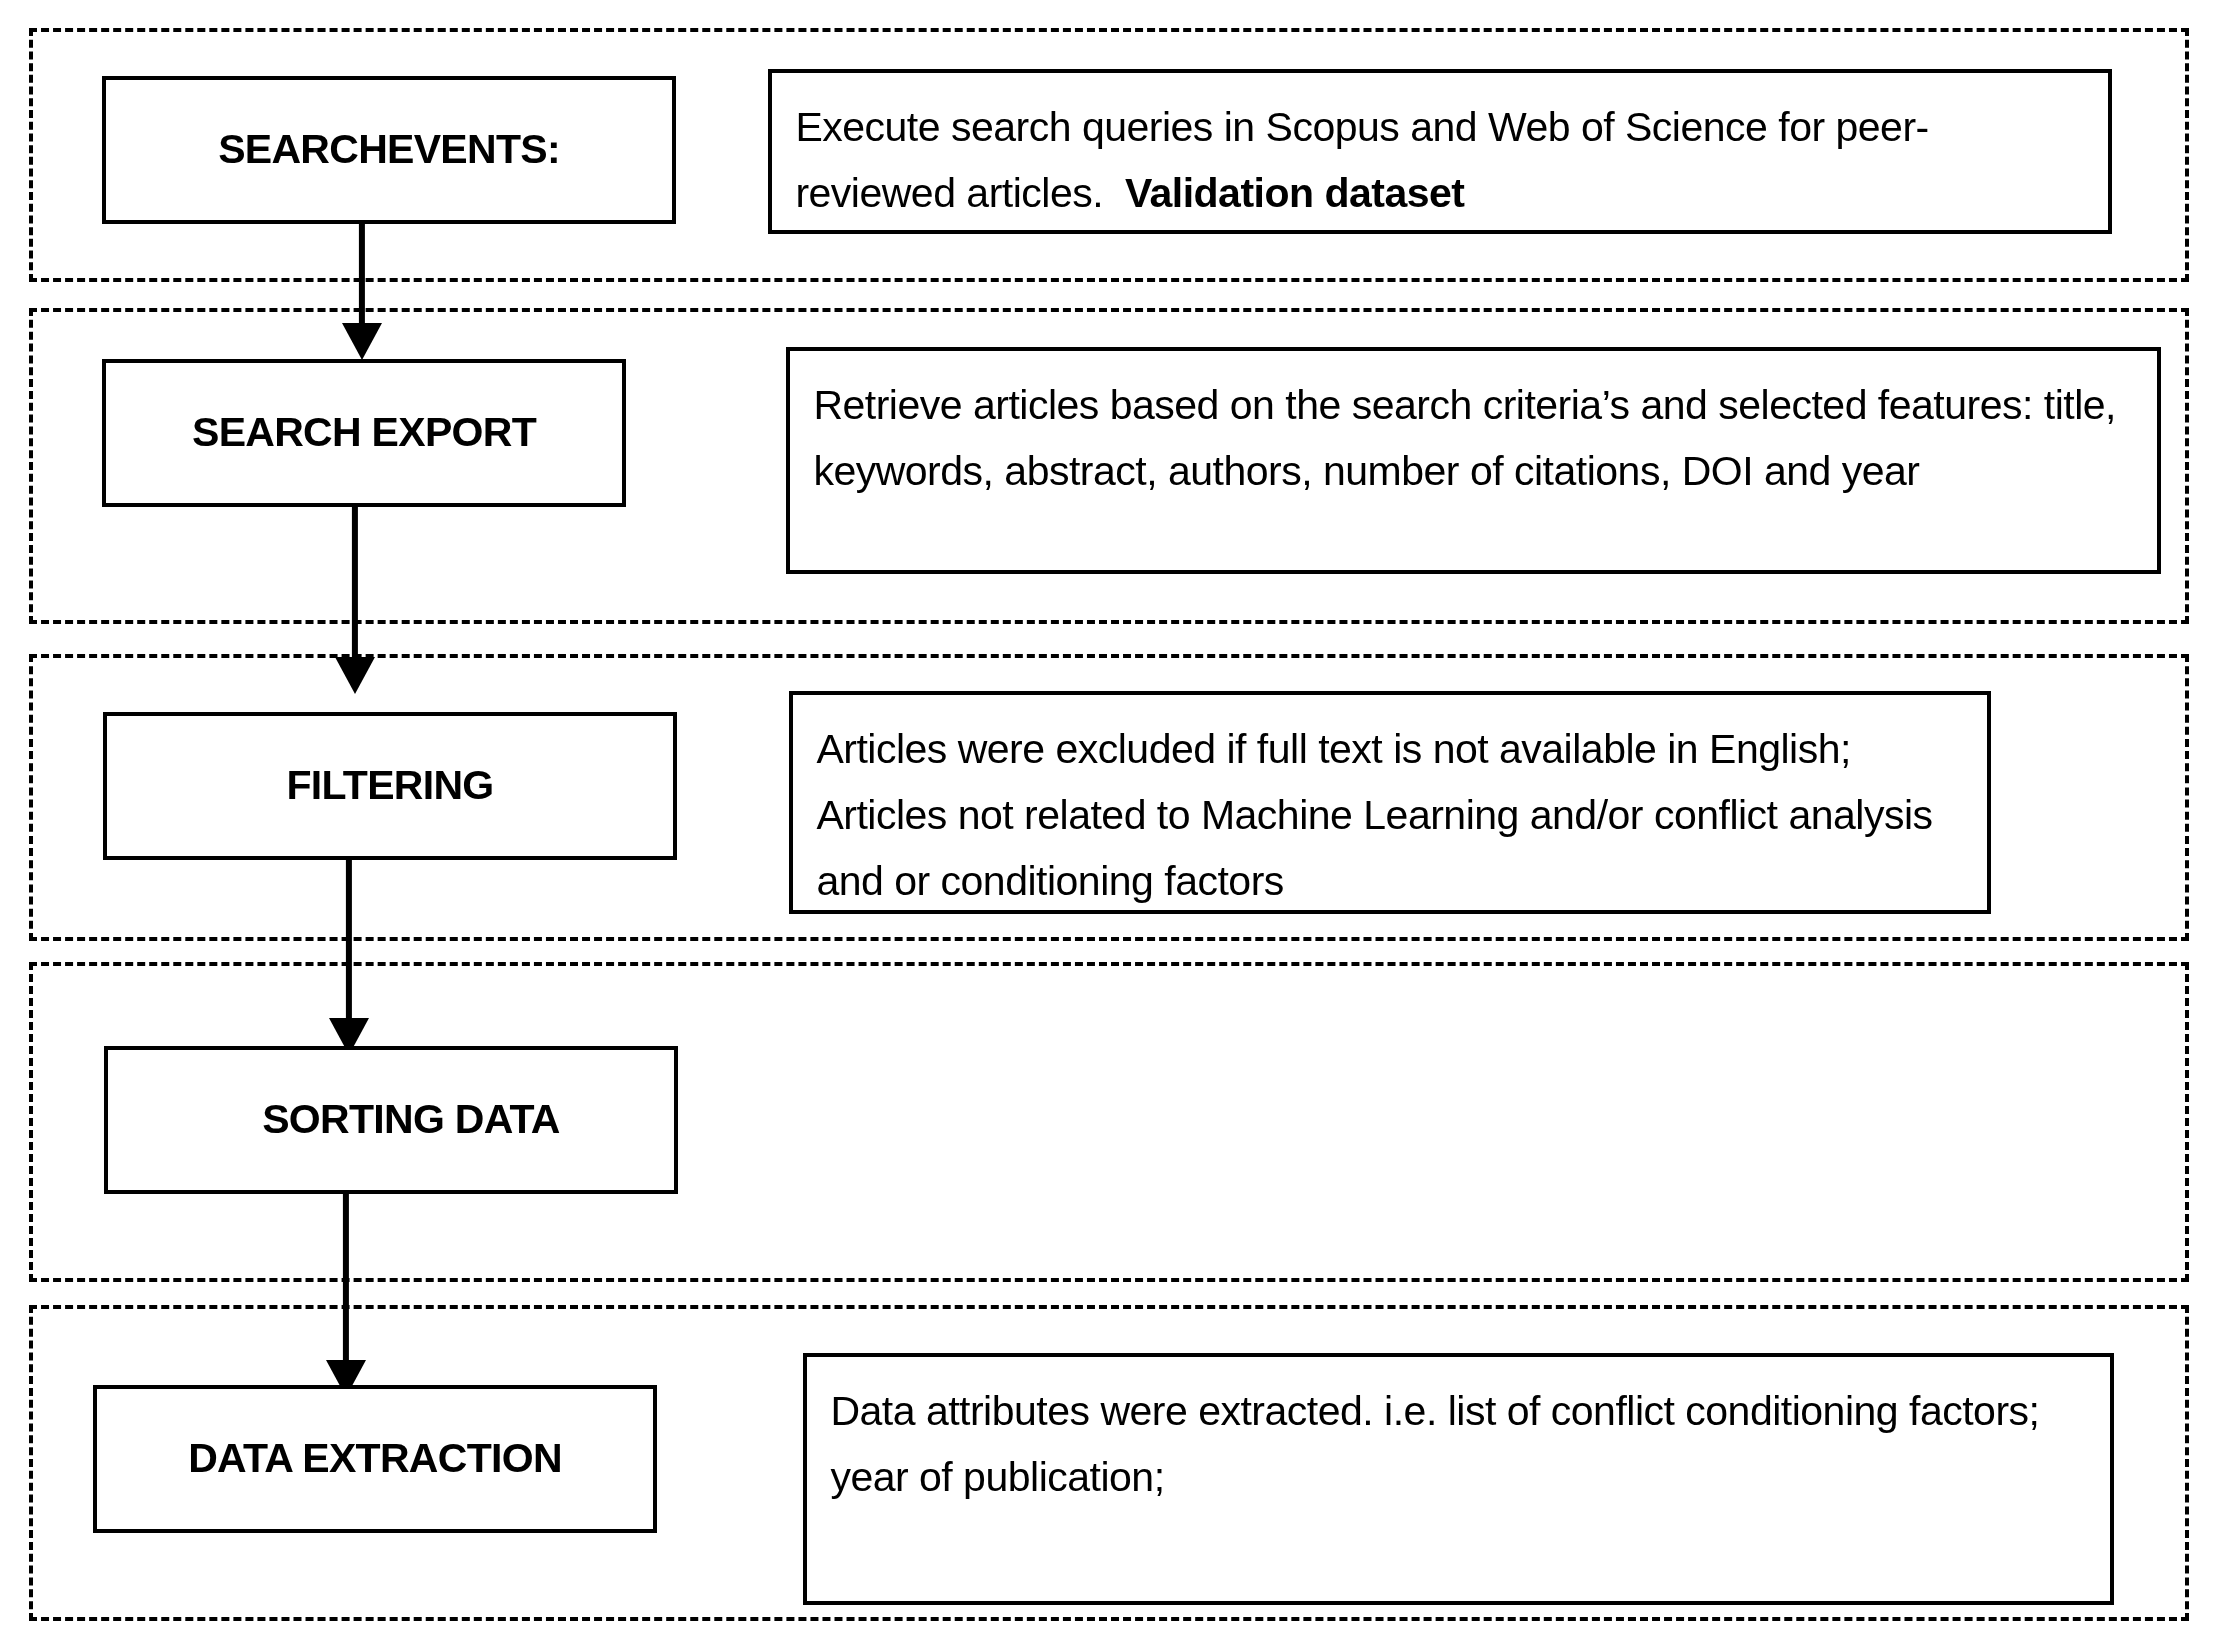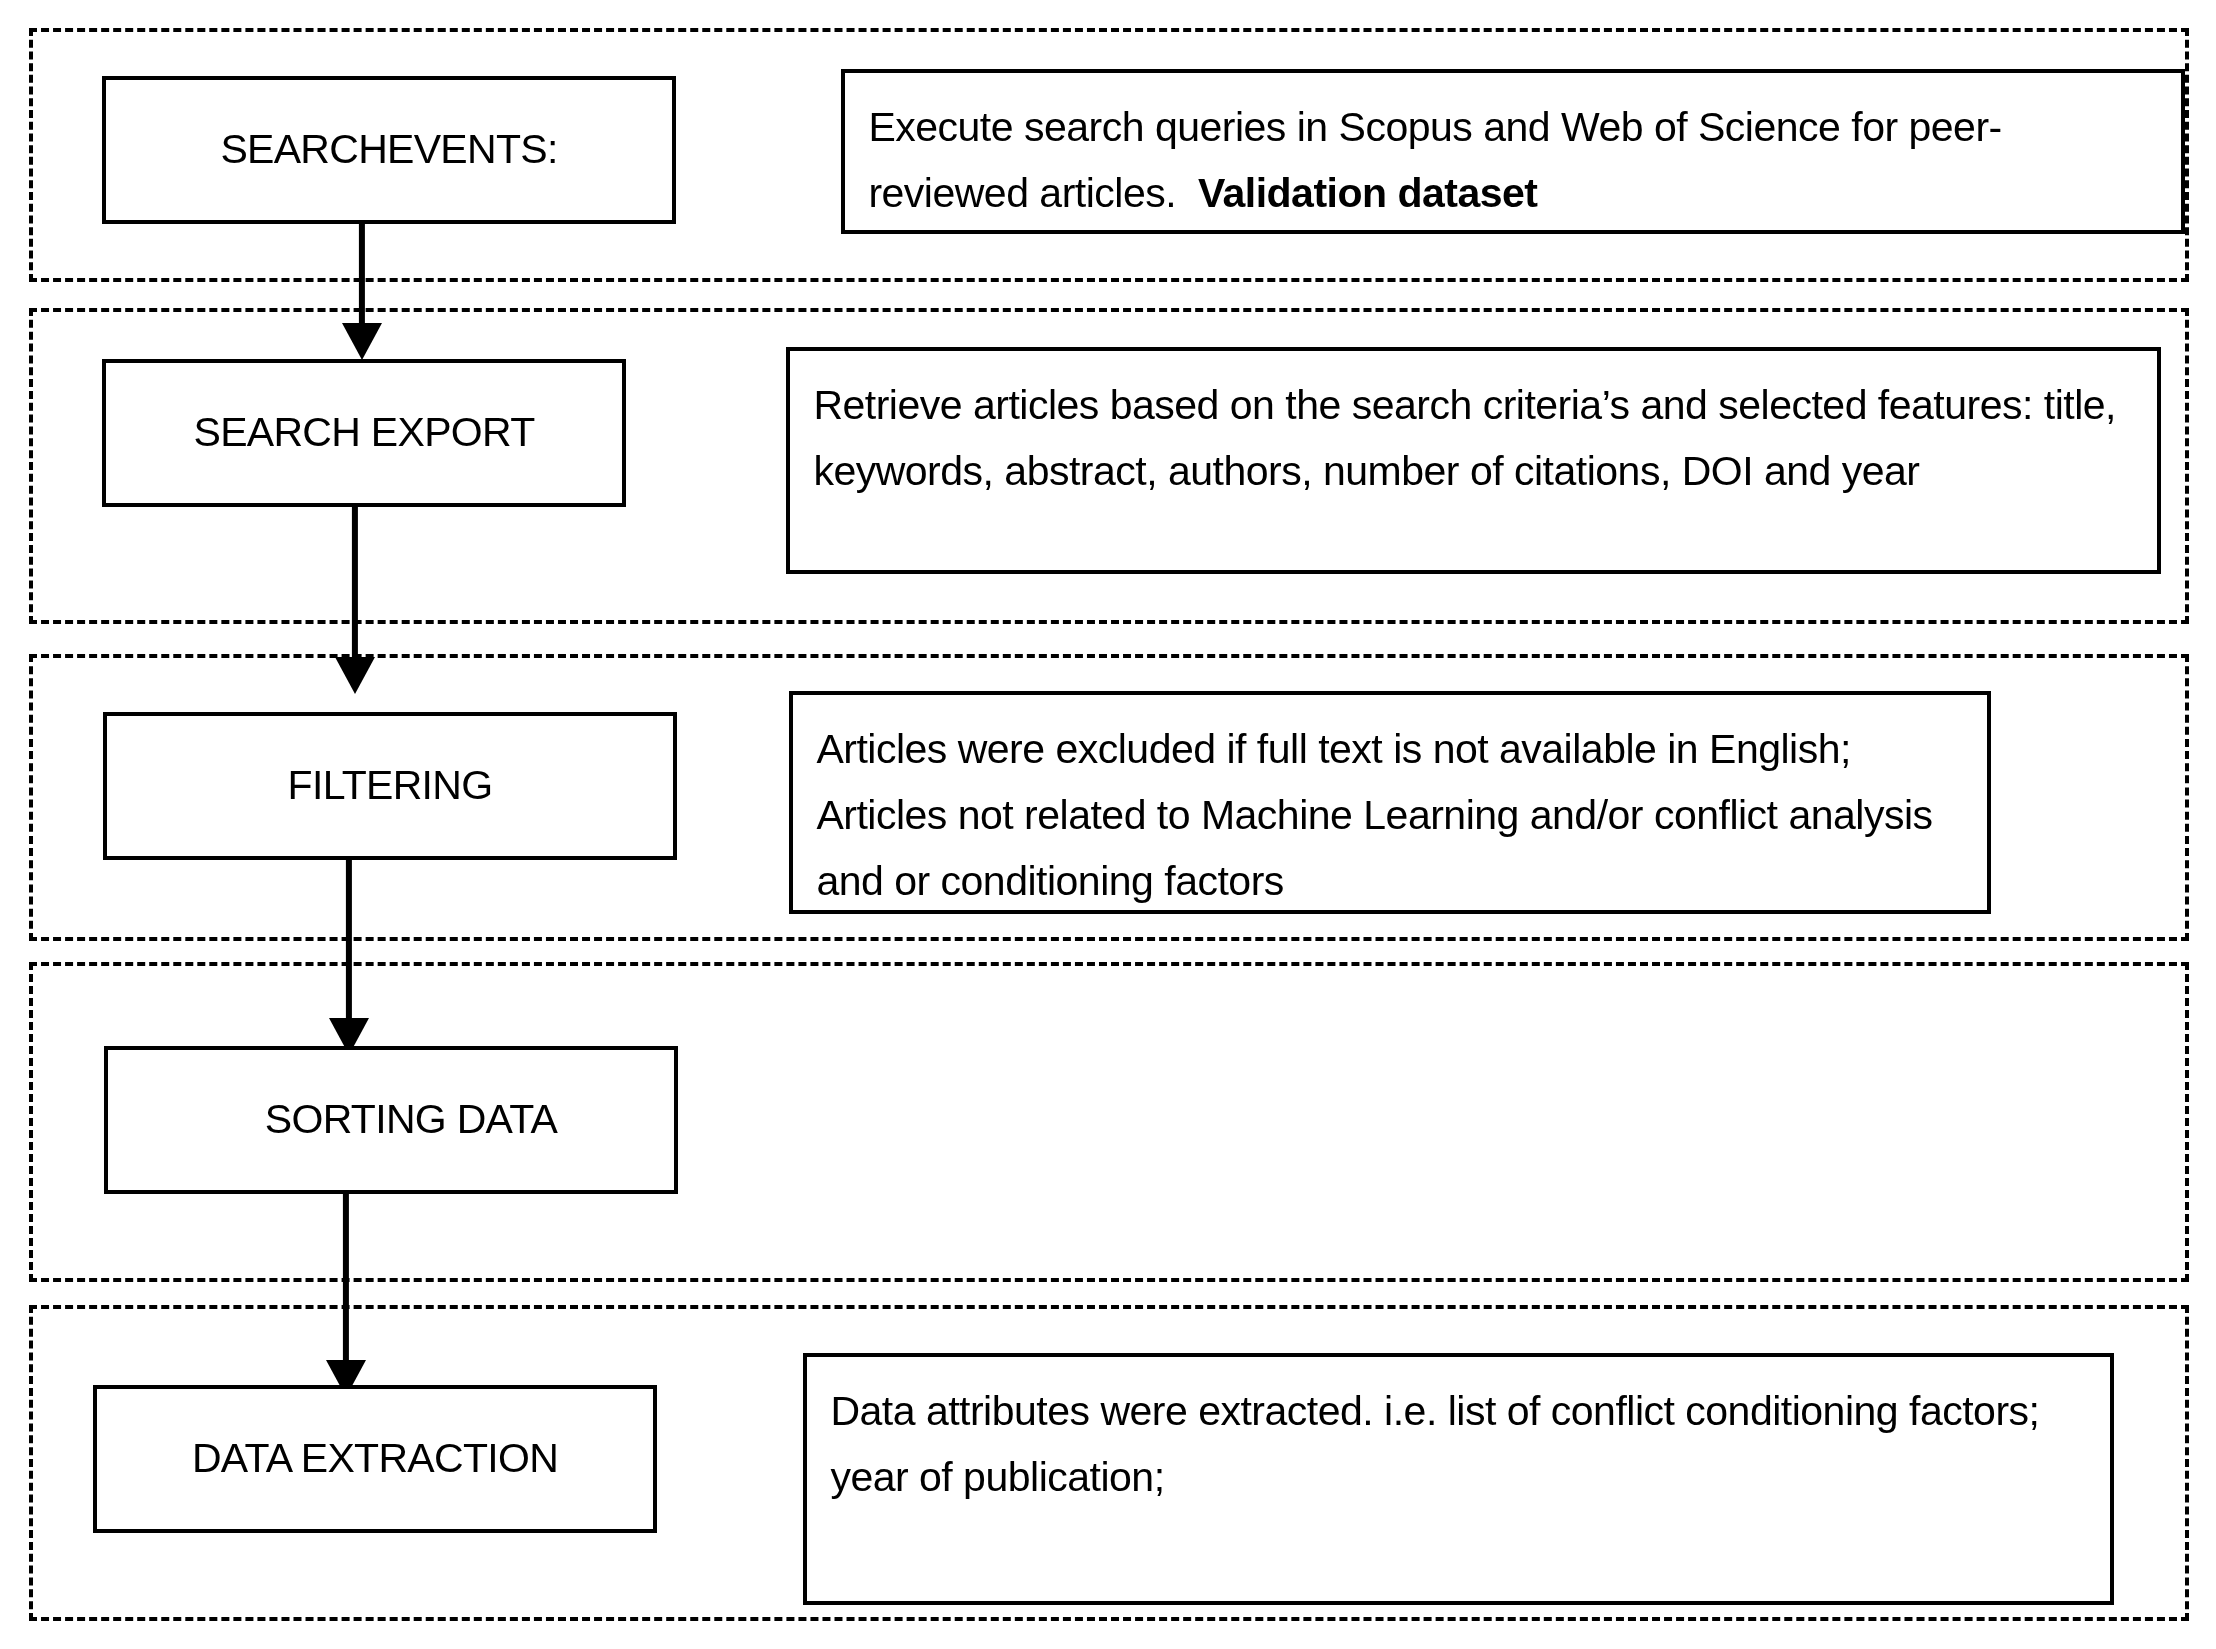--- a/index.html
+++ b/index.html
@@ -38,21 +38,21 @@
     align-items: center;
     overflow: hidden;
   }
 
   .node.stage {
     justify-content: center;
     text-align: center;
   }
 
   .node.stage .node-text {
-    font-weight: normal;
+    font-weight: bold;
     font-size: 41px;
     letter-spacing: -0.7px;
     line-height: 1.15;
     padding: 0 9.6px;
     width: 100%;
   }
 
   .node.desc {
     justify-content: flex-start;
     align-items: flex-start;
@@ -100,21 +100,21 @@
 <body>
 
 <div id="canvas">
 
   <div class="lane" style="left:29px; top:27.5px; width:2160px; height:254px;"></div>
 
   <div class="node stage" style="left:102px; top:76px; width:574px; height:148px;">
     <span class="node-text">SEARCHEVENTS:</span>
   </div>
 
-  <div class="node desc" style="left:841px; top:69px; width:1344px; height:165px;">
+  <div class="node desc" style="left:768px; top:69px; width:1344px; height:165px;">
     <span class="node-text">Execute search queries in Scopus and Web of Science for peer-reviewed articles. &nbsp;<b>Validation dataset</b></span>
   </div>
 
   <div class="connector" style="left:362px; top:223px; height:137px;">
     <div class="shaft" style="height:103px;"></div>
     <div class="head" style="top:100px;"></div>
   </div>
 
   <div class="lane" style="left:29px; top:308px; width:2160px; height:316px;"></div>
 

